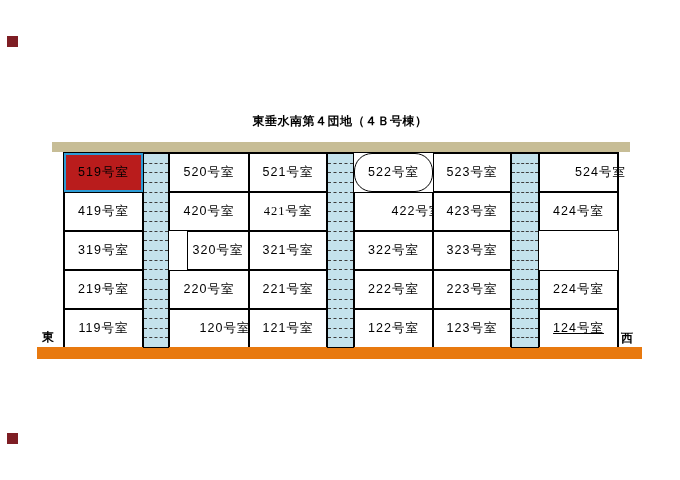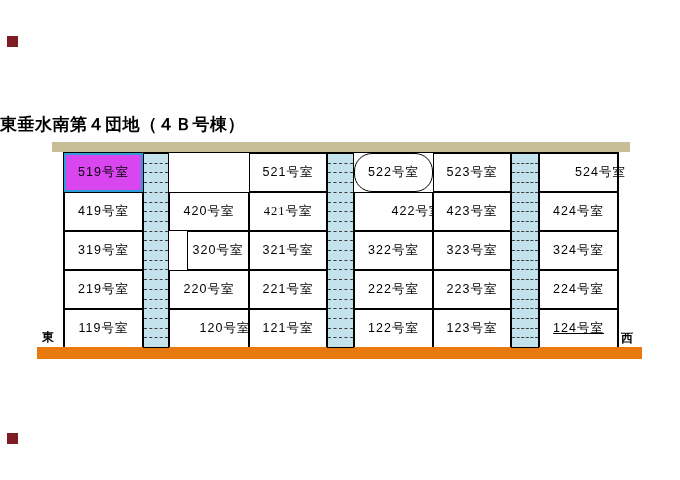--- a/index.html
+++ b/index.html
@@ -7,21 +7,22 @@
     position: relative;
     width: 680px; height: 480px;
     background: #ffffff;
     overflow: hidden;
     font-family: "Liberation Sans", "DejaVu Sans", sans-serif;
     color: #000;
   }
   #title {
     position: absolute;
     top: 113px; left: 0; width: 680px;
-    font-size: 17px;
+    text-align: center;
+    font-size: 12px;
     font-weight: bold;
     letter-spacing: 0.5px;
     white-space: nowrap;
   }
   #roof-bar {
     position: absolute;
     left: 52px; top: 142px;
     width: 578px; height: 10px;
   }
   #ground-bar {
@@ -88,37 +89,37 @@
 
 <div id="stage">
 
   <div class="corner-marker" id="marker-top" style="background: rgb(126, 30, 36);"></div>
 
   <div id="title">東垂水南第４団地（４Ｂ号棟）</div>
 
   <div id="roof-bar" style="background: rgb(199, 189, 150);"></div>
 
   <div id="building-grid">
-      <div class="room highlight" style="background: #d946ef; outline: rgb(45, 155, 213) solid 2px; outline-offset: -2px; grid-area: 1 / 1;">519号室</div>
+      <div class="room highlight" style="background: #b91c1c; outline: rgb(45, 155, 213) solid 2px; outline-offset: -2px; grid-area: 1 / 1;">519号室</div>
+      <div class="room" style="grid-area: 1 / 3;">520号室</div>
       <div class="room" style="grid-area: 1 / 4;">521号室</div>
       <div class="room" style="grid-area: 1 / 6; border-radius: 18px;">522号室</div>
       <div class="room" style="grid-area: 1 / 7;">523号室</div>
       <div class="room" style="grid-area: 1 / 9; padding-left: 44px;">524号室</div>
       <div class="room" style="grid-area: 2 / 1; text-align: center;">419号室</div>
       <div class="room" style="grid-area: 2 / 3;">420号室</div>
       <div class="room" style="grid-area: 2 / 4; font-family: Liberation Serif, serif;">421号室</div>
       <div class="room" style="grid-area: 2 / 6; padding-left: 47px;">422号室</div>
       <div class="room" style="grid-area: 2 / 7;">423号室</div>
       <div class="room" style="grid-area: 2 / 9;">424号室</div>
       <div class="room" style="grid-area: 3 / 1;">319号室</div>
       <div class="room" style="grid-area: 3 / 3; margin-left: 18px;">320号室</div>
       <div class="room" style="grid-area: 3 / 4;">321号室</div>
       <div class="room" style="grid-area: 3 / 6; text-align: right;">322号室</div>
       <div class="room" style="grid-area: 3 / 7;">323号室</div>
-      <div class="room" style="grid-area: 3 / 9;">324号室</div>
       <div class="room" style="grid-area: 4 / 1;">219号室</div>
       <div class="room" style="grid-area: 4 / 3;">220号室</div>
       <div class="room" style="grid-area: 4 / 4;">221号室</div>
       <div class="room" style="grid-area: 4 / 6;">222号室</div>
       <div class="room" style="grid-area: 4 / 7;">223号室</div>
       <div class="room" style="grid-area: 4 / 9;">224号室</div>
       <div class="room" style="grid-area: 5 / 1;">119号室</div>
       <div class="room" style="grid-area: 5 / 3; padding-left: 32px;">120号室</div>
       <div class="room" style="grid-area: 5 / 4;">121号室</div>
       <div class="room" style="grid-area: 5 / 6;">122号室</div>

